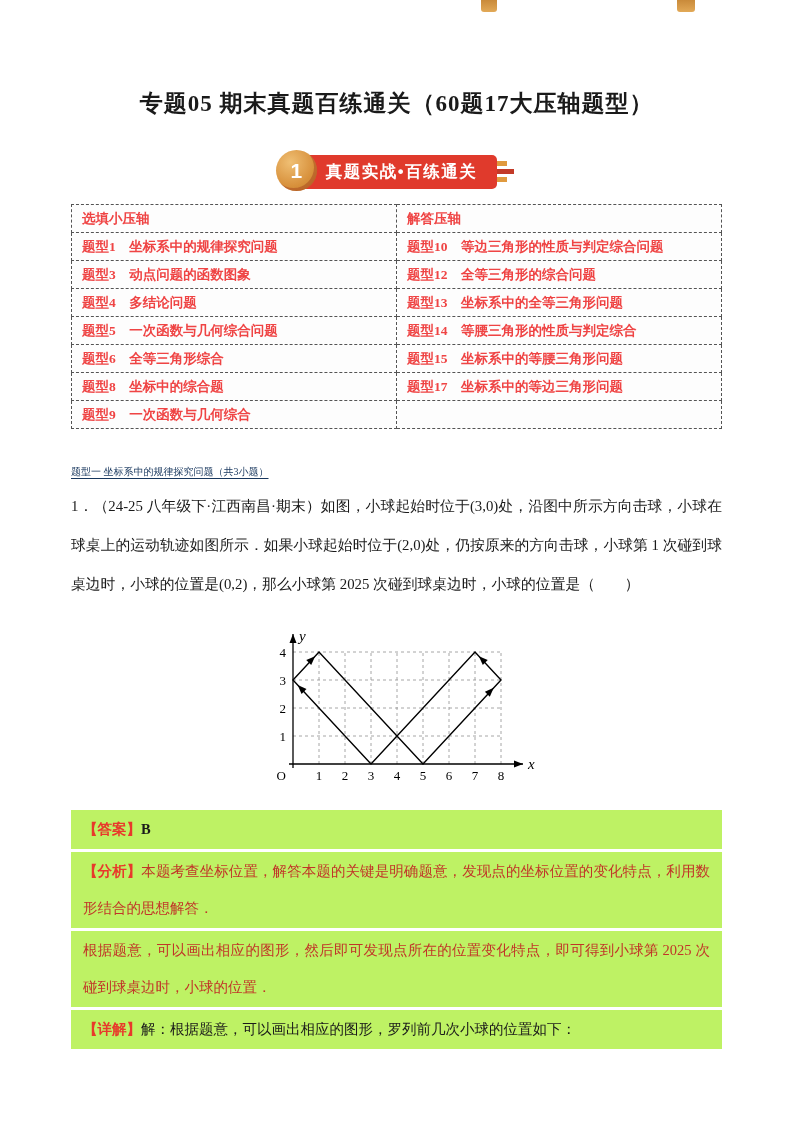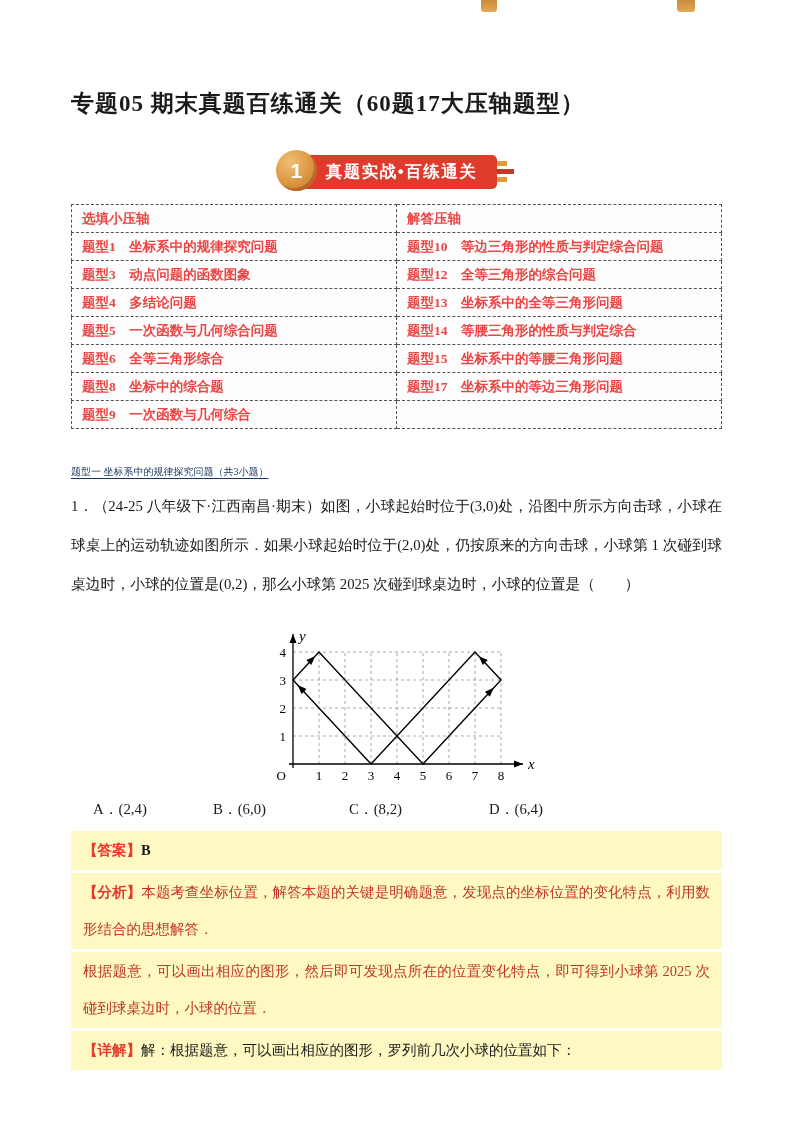--- a/index.html
+++ b/index.html
@@ -9,21 +9,21 @@
     font-family:"Liberation Serif","DejaVu Serif",serif;
     color:#1a1a1a;
   }
   .page { position:relative; width:793px; height:1122px; overflow:hidden; padding:88px 71px 0 71px; }
 
   
   .top-frag { position:absolute; top:0; height:12px; background:linear-gradient(#c98a3a,#e2a957); border-radius:0 0 3px 3px; }
   .top-frag.f1 { left:481px; width:16px; }
   .top-frag.f2 { left:677px; width:18px; }
 
-  .title { text-align:left; font-size:23px; font-weight:bold; letter-spacing:1px; }
+  .title { text-align:center; font-size:23px; font-weight:bold; letter-spacing:1px; }
 
   
   .banner { margin:36px auto 0 auto; width:max-content; position:relative; }
   .banner .pill {
     position:relative; z-index:2;
     background:#e03a2c; color:#ffffff; font-weight:bold; font-size:16.5px;
     font-family:"Liberation Sans","DejaVu Sans",sans-serif;
     padding:6px 20px 6px 30px; border-radius:5px; letter-spacing:1.5px;
   }
   .banner .num {
@@ -57,21 +57,21 @@
 
   .graph-wrap { text-align:center; margin-top:4px; }
 
   .options { display:flex; margin-top:2px; padding-left:22px; font-size:14.8px; }
   .options span:nth-child(1){ width:120px; }
   .options span:nth-child(2){ width:136px; }
   .options span:nth-child(3){ width:140px; }
 
   .answers { margin-top:12px; }
   .answers p {
-    background:#fef9c3; margin-top:3px; padding:1px 12px;
+    background:#bef264; margin-top:3px; padding:1px 12px;
     font-size:14.5px; line-height:37px; color:#c13528; text-align:justify;
   }
   .lab { color:#e8392b; font-weight:bold; }
   .ans-val { color:#1a1a1a; font-weight:bold; }
   .detail-body { color:#1a1a1a; }
 
   
   .grid { stroke:#909090; stroke-width:0.8; stroke-dasharray:3 3; }
   .axis { stroke:#000; stroke-width:1.3; }
   .tick { font:13px "Liberation Serif",serif; fill:#000; }
@@ -173,26 +173,20 @@
         <polygon points="272,156 263,159.5 263,152.5" fill="#000"></polygon>
         <polygon points="42,26 45.5,35 38.5,35" fill="#000"></polygon>
         <polyline points="120,156 42,72 68,44 172,156 250,72 224,44 120,156" class="traj"></polyline>
         <polygon points="46.68,77.04 55.518834764831844,80.929087296526 50.569087296526014,85.87883476483185" fill="#000"></polygon>
         <polygon points="64.1,48.2 60.21091270347398,57.03883476483185 55.26116523516815,52.08908729652602" fill="#000"></polygon>
         <polygon points="242.72,79.83999999999999 238.83091270347398,88.67883476483183 233.88116523516817,83.72908729652599" fill="#000"></polygon>
         <polygon points="227.9,48.2 236.73883476483184,52.08908729652602 231.78908729652602,57.03883476483185" fill="#000"></polygon>
       </svg>
   </div>
 
-  <div class="options">
-    <span>A．(2,4)</span>
-    <span>B．(6,0)</span>
-    <span>C．(8,2)</span>
-    <span>D．(6,4)</span>
-  </div>
 
   <div class="answers">
     <p><span class="lab">【答案】</span><span class="ans-val">B</span></p>
     <p><span class="lab">【分析】</span><span>本题考查坐标位置，解答本题的关键是明确题意，发现点的坐标位置的变化特点，利用数形结合的思想解答．</span></p>
     <p><span>根据题意，可以画出相应的图形，然后即可发现点所在的位置变化特点，即可得到小球第 2025 次碰到球桌边时，小球的位置．</span></p>
     <p><span class="lab">【详解】</span><span class="detail-body">解：根据题意，可以画出相应的图形，罗列前几次小球的位置如下：</span></p>
   </div>
 
 </div>
 

